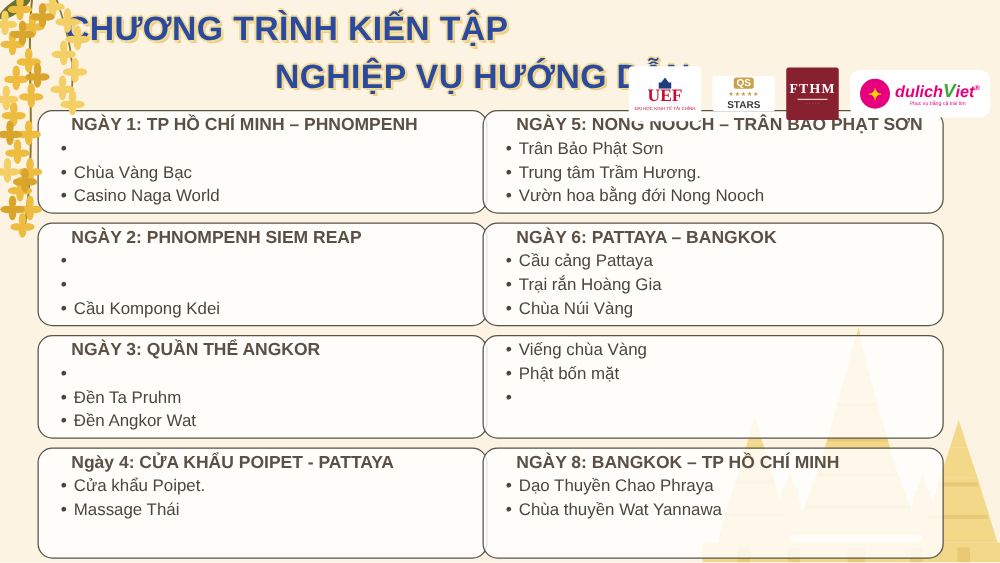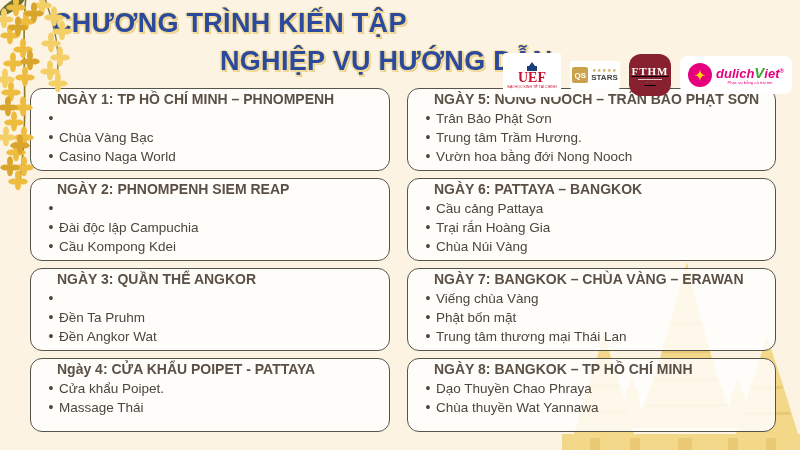--- a/index.html
+++ b/index.html
@@ -17,53 +17,53 @@
   }
   .title-line.l1{left:52px; top:8px;}
   .title-line.l2{left:200px; top:46px;padding-left:20px;}
 
   
   .logo-bar{position:absolute; top:5px; right:8px; display:flex; align-items:center; gap:9px; z-index:4;}
   .chip{background:#ffffff; display:flex; flex-direction:column; align-items:center; justify-content:center;margin-top:48px;}
   .uef-chip{width:54px; height:40px; border-radius:3px; padding:2px 2px;}
   .uef-abbr{color:#c8102e; font-weight:800; font-size:14px; line-height:14px; font-family:"Liberation Serif",serif;}
   .uef-sub{color:#c8102e; font-size:3.6px; line-height:4px; white-space:nowrap;}
-  .qs-chip{width:46px; height:24px; flex-direction:row; gap:3px; border-radius:2px; padding:2px;text-align:right;}
+  .qs-chip{width:46px; height:24px; flex-direction:column; gap:3px; border-radius:2px; padding:2px;text-align:right;}
   .qs-box{width:16px; height:16px; background:#c9a24b; color:#fff; font-weight:800; font-size:8px;
           display:flex; align-items:center; justify-content:center; border-radius:2px;}
   .qs-right{display:flex; flex-direction:column; align-items:center;}
   .qs-stars{color:#c9a24b; font-size:5px; line-height:5px; letter-spacing:.5px;}
   .qs-label{color:#3c3c3c; font-weight:800; font-size:8px; line-height:9px;}
-  .fthm-chip{width:42px; height:42px; background:#87212f; border-radius:12px;text-decoration:underline;}
+  .fthm-chip{width:42px; height:42px; background:#87212f; border-radius:2px;}
   .fthm-abbr{color:#ffffff; font-size:11px; font-weight:700; letter-spacing:1px; font-family:"Liberation Serif",serif; line-height:12px;}
   .fthm-bar{width:24px; height:1px; background:rgba(255,255,255,.75); margin-top:2px;}
   .fthm-dots{color:#e0b25a; font-size:4px; line-height:5px;}
   .dv-chip{width:104px; height:36px; border-radius:8px; flex-direction:row; gap:4px; padding:1px 4px;}
   .dv-circle{width:24px; height:24px; border-radius:50%; background:#e6007e; display:flex; align-items:center; justify-content:center; flex:0 0 auto;}
   .dv-figure{color:#ffd400; font-size:13px; line-height:13px; font-weight:700;}
   .dv-textcol{display:flex; flex-direction:column; align-items:center;}
   .dv-words{font-size:13px; font-weight:800; font-style:italic; color:#e6007e; line-height:13px; white-space:nowrap;}
   .dv-words .v{color:#3aa935; font-size:15px;}
   .dv-words .reg{font-size:6px; vertical-align:super; font-style:normal;}
   .dv-tagline{color:#e6007e; font-size:4.2px; line-height:5px; white-space:nowrap;}
 
   
   .flower{position:absolute; left:-4px; top:-4px; z-index:5; pointer-events:none;}
   .temple{position:absolute; right:-4px; bottom:0; z-index:0; pointer-events:none;}
 
   
   .col{position:absolute; top:88px; display:flex; flex-direction:column; gap:7px; z-index:2;}
   .col-left{left:30px; width:360px;}
-  .col-right{left:407px; width:369px;justify-content:space-between;}
+  .col-right{left:386px; width:369px;justify-content:space-between;}
   .card{
     box-sizing:border-box; height:83px; background:rgba(255,255,255,.82);
     border:1.6px solid #55544a; border-radius:12px; padding:1px 8px 3px 12px;
     overflow:hidden;
   }
-  .card.short{height:74px;}
+  .card.short{height:89px;}
   .card-title{font-weight:700; font-size:14px; line-height:19px; color:#5a5046; padding-left:14px; white-space:nowrap;}
   .item{display:flex; font-size:13.5px; line-height:19px; color:#4b453d;}
   .blt{width:16px; flex:0 0 auto; text-align:center; font-size:14px; color:#4b453d;}
 </style>
 </head>
 <body>
 
 <div class="page">
 
   <svg class="temple" width="244" height="192" viewBox="0 0 244 192">
@@ -208,21 +208,20 @@
           <span>Casino Naga World</span>
         </div>
     </div>
     <div class="card">
       <div class="card-title">NGÀY 2: PHNOMPENH SIEM REAP</div>
       <div class="item">
           <span class="blt">•</span>
         </div>
       <div class="item">
           <span class="blt">•</span>
-          <span>Đài độc lập Campuchia</span>
         </div>
       <div class="item">
           <span class="blt">•</span>
           <span>Cầu Kompong Kdei</span>
         </div>
     </div>
     <div class="card">
       <div class="card-title">NGÀY 3: QUẦN THỂ ANGKOR</div>
       <div class="item">
           <span class="blt">•</span>
@@ -274,32 +273,30 @@
       <div class="item">
           <span class="blt">•</span>
           <span>Trại rắn Hoàng Gia</span>
         </div>
       <div class="item">
           <span class="blt">•</span>
           <span>Chùa Núi Vàng</span>
         </div>
     </div>
     <div class="card">
-      <div class="card-title">NGÀY 7: BANGKOK –  CHÙA VÀNG – ERAWAN</div>
       <div class="item">
           <span class="blt">•</span>
           <span>Viếng chùa Vàng</span>
         </div>
       <div class="item">
           <span class="blt">•</span>
           <span>Phật bốn mặt</span>
         </div>
       <div class="item">
           <span class="blt">•</span>
-          <span>Trung tâm thương mại Thái Lan</span>
         </div>
     </div>
     <div class="card short">
       <div class="card-title">NGÀY 8: BANGKOK –  TP HỒ CHÍ MINH</div>
       <div class="item">
           <span class="blt">•</span>
           <span>Dạo Thuyền Chao Phraya</span>
         </div>
       <div class="item">
           <span class="blt">•</span>

